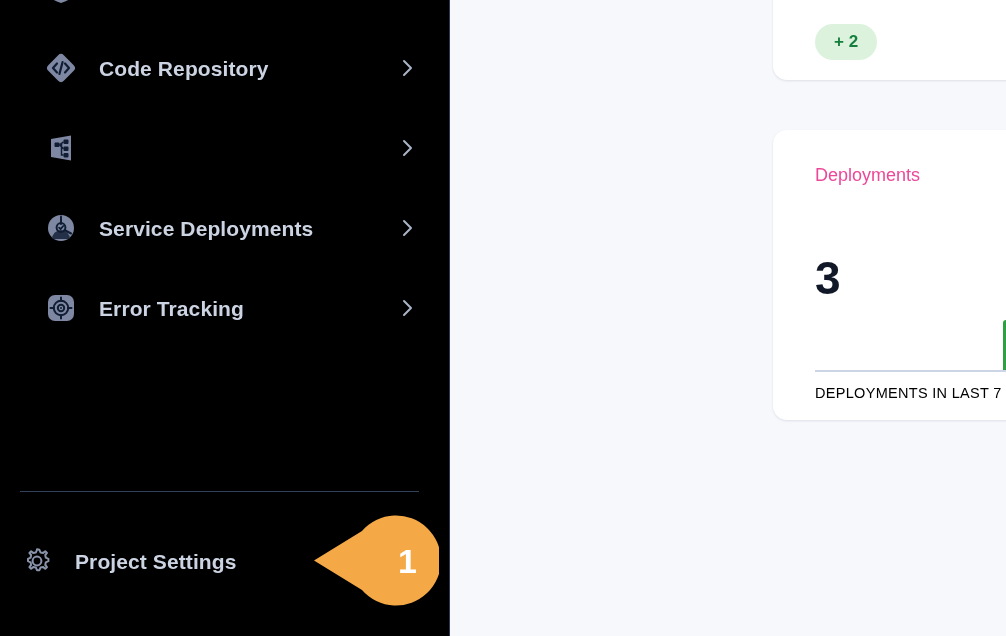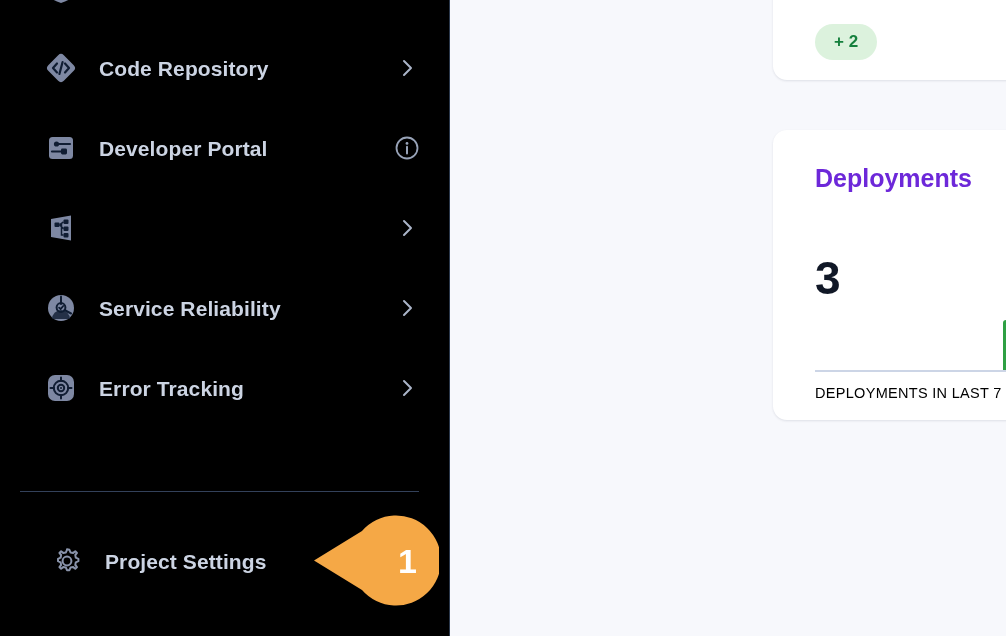--- a/index.html
+++ b/index.html
@@ -84,21 +84,21 @@
   }
 
   .settings-item {
     position: absolute;
     left: 0;
     top: 521px;
     width: 450px;
     height: 80px;
     display: flex;
     align-items: center;
-    padding: 0 30px 0 50px;
+    padding: 0 30px 0 20px;
     box-sizing: border-box;
     cursor: pointer;
   }
 
   
   .callout {
     position: absolute;
     left: 314px;
     top: 514px;
     width: 125px;
@@ -166,23 +166,23 @@
   .card-deploy {
     left: 322px;
     top: 130px;
     width: 300px;
     height: 290px;
   }
   .card-title {
     position: absolute;
     left: 42px;
     top: 36px;
-    font-size: 25px;
-    font-weight: 700;
-    color: #6d28d9;
+    font-size: 18px;
+    font-weight: 400;
+    color: #ec4899;
     white-space: nowrap;
     line-height: 1;
   }
   .big-number {
     position: absolute;
     left: 42px;
     top: 125px;
     font-size: 46px;
     font-weight: 700;
     color: #111827;
@@ -256,39 +256,20 @@
           </svg>
         </span>
         <span class="nav-label">Code Repository</span>
         <span class="nav-right">
           <svg width="22" height="22" viewBox="0 0 22 22">
             <path d="M8 4 L15 11 L8 18" stroke="#aab4c8" stroke-width="2" fill="none" stroke-linecap="round" stroke-linejoin="round"></path>
           </svg>
         </span>
       </div>
 
-      <div class="nav-item">
-        <span class="nav-icon">
-          <svg width="34" height="34" viewBox="0 0 34 34">
-            <rect x="5" y="6" width="24" height="22" rx="3.5" fill="#7e88a3"></rect>
-            <circle cx="12.5" cy="13" r="2.6" fill="#101d33"></circle>
-            <path d="M15 13 L26 13" stroke="#101d33" stroke-width="2.2" stroke-linecap="round"></path>
-            <rect x="17" y="17.5" width="6" height="6" rx="1.4" fill="#101d33"></rect>
-            <path d="M8 20.5 L17 20.5" stroke="#101d33" stroke-width="2.2" stroke-linecap="round"></path>
-          </svg>
-        </span>
-        <span class="nav-label">Developer Portal</span>
-        <span class="nav-right">
-          <svg width="26" height="26" viewBox="0 0 26 26">
-            <circle cx="13" cy="13" r="10.5" stroke="#98a3b8" stroke-width="1.8" fill="none"></circle>
-            <circle cx="13" cy="8.4" r="1.4" fill="#98a3b8"></circle>
-            <path d="M13 11.8 L13 18.4" stroke="#98a3b8" stroke-width="2" stroke-linecap="round"></path>
-          </svg>
-        </span>
-      </div>
 
       <div class="nav-item">
         <span class="nav-icon">
           <svg width="34" height="34" viewBox="0 0 34 34">
             <path d="M7 8 L27 4.5 L27 29.5 L7 26 Z" fill="#7e88a3"></path>
             <rect x="10.5" y="11.5" width="5" height="4.5" rx="1" fill="#101d33"></rect>
             <rect x="19.5" y="8.5" width="5" height="4.5" rx="1" fill="#101d33"></rect>
             <rect x="19.5" y="15.5" width="5" height="4.5" rx="1" fill="#101d33"></rect>
             <rect x="19.5" y="22" width="5" height="4.5" rx="1" fill="#101d33"></rect>
             <path d="M15.5 13.8 L19.5 10.8 M15.5 13.8 L19.5 17.8 M15.5 13.8 L17.5 13.8 L17.5 24 L19.5 24" stroke="#101d33" stroke-width="1.5" fill="none"></path>
@@ -305,21 +286,21 @@
         <span class="nav-icon">
           <svg width="34" height="34" viewBox="0 0 34 34">
             <circle cx="17" cy="17" r="13" fill="#7e88a3"></circle>
             <path d="M17 5.5 L17 13" stroke="#101d33" stroke-width="2" stroke-linecap="round"></path>
             <path d="M27 22.5 L20.5 19" stroke="#101d33" stroke-width="2" stroke-linecap="round"></path>
             <circle cx="17" cy="16.5" r="4.4" fill="none" stroke="#101d33" stroke-width="2"></circle>
             <path d="M15.1 16.6 L16.6 18.1 L19.2 15" stroke="#101d33" stroke-width="1.8" fill="none" stroke-linecap="round" stroke-linejoin="round"></path>
             <path d="M8 28 a9 9 0 0 1 18 0 Z" fill="#101d33" opacity="0.82"></path>
           </svg>
         </span>
-        <span class="nav-label">Service Reliability</span>
+        <span class="nav-label">Service Deployments</span>
         <span class="nav-right">
           <svg width="22" height="22" viewBox="0 0 22 22">
             <path d="M8 4 L15 11 L8 18" stroke="#aab4c8" stroke-width="2" fill="none" stroke-linecap="round" stroke-linejoin="round"></path>
           </svg>
         </span>
       </div>
 
       <div class="nav-item">
         <span class="nav-icon">
           <svg width="34" height="34" viewBox="0 0 34 34">

